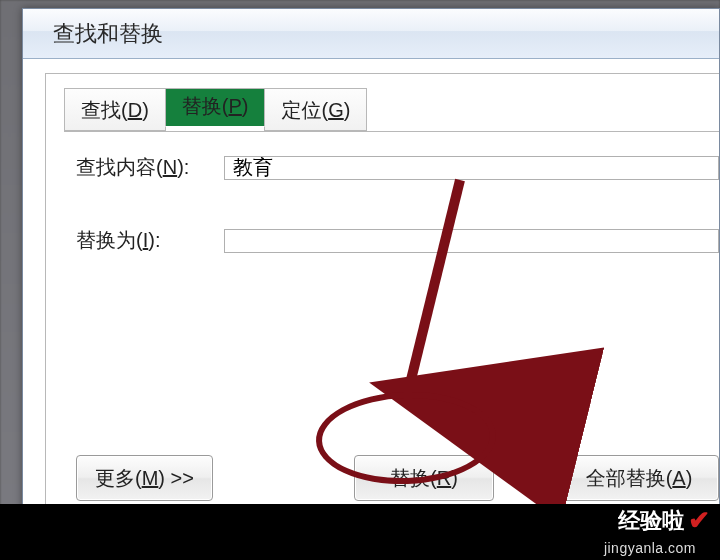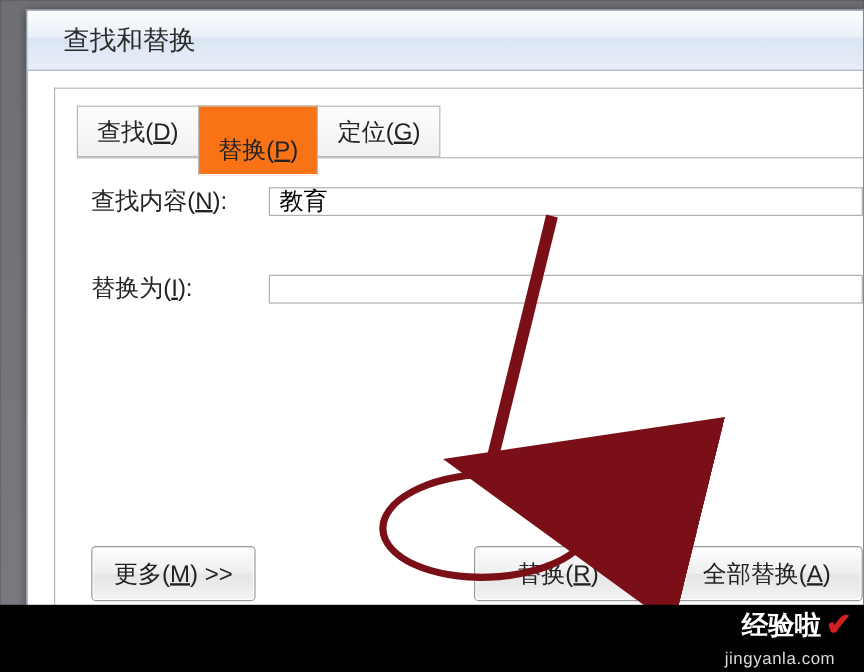--- a/index.html
+++ b/index.html
@@ -57,24 +57,24 @@
     padding: 8px 16px 6px 16px;
     border: 1px solid #b8b8b8;
     background: linear-gradient(#fdfdfd, #f1f1f1);
     font-size: 20px;
     color: #222;
     position: relative;
     margin-right: -1px;
     cursor: pointer;
   }
   .tab.active {
-    background: #f97316;
+    background: #15803d;
     border-bottom: 1px solid #fff;
     z-index: 2;
-    padding-top: 23px;
+    padding-top: 4px;
   }
   .tabpanel-border {
     position: absolute;
     left: 18px; right: 0; top: 57px;
     border-top: 1px solid #b8b8b8;
   }
   .form {
     position: absolute;
     left: 30px; top: 80px; right: 0;
   }
@@ -99,20 +99,21 @@
   }
   .static {
     font-size: 20px;
     color: #222;
   }
   .buttons {
     position: absolute;
     left: 30px; right: 0; bottom: 22px;
     display: flex;
     align-items: center;
+    gap: 41px;
   }
   .btn {
     height: 46px;
     padding: 0 18px;
     border: 1px solid #9a9a9a;
     border-radius: 4px;
     background: linear-gradient(#fdfdfd, #efefef 48%, #e6e6e6 52%, #f2f2f2);
     font-size: 20px;
     color: #222;
     cursor: pointer;

